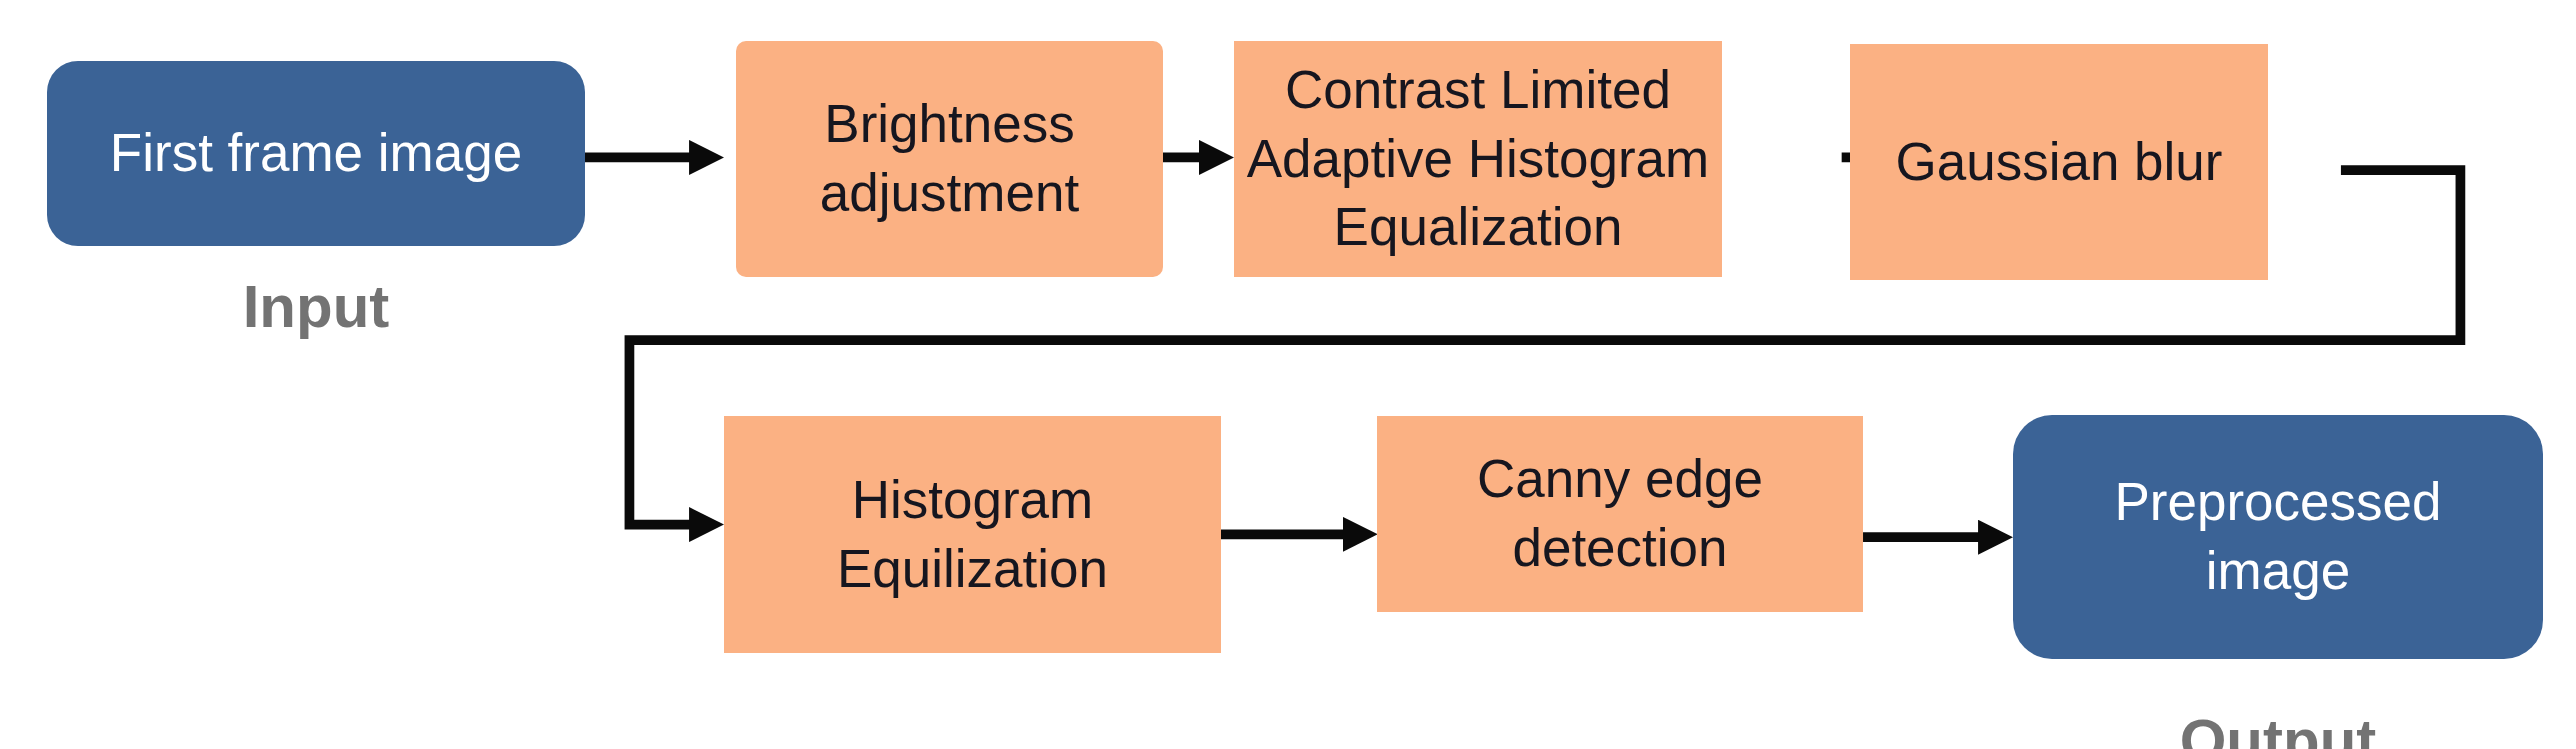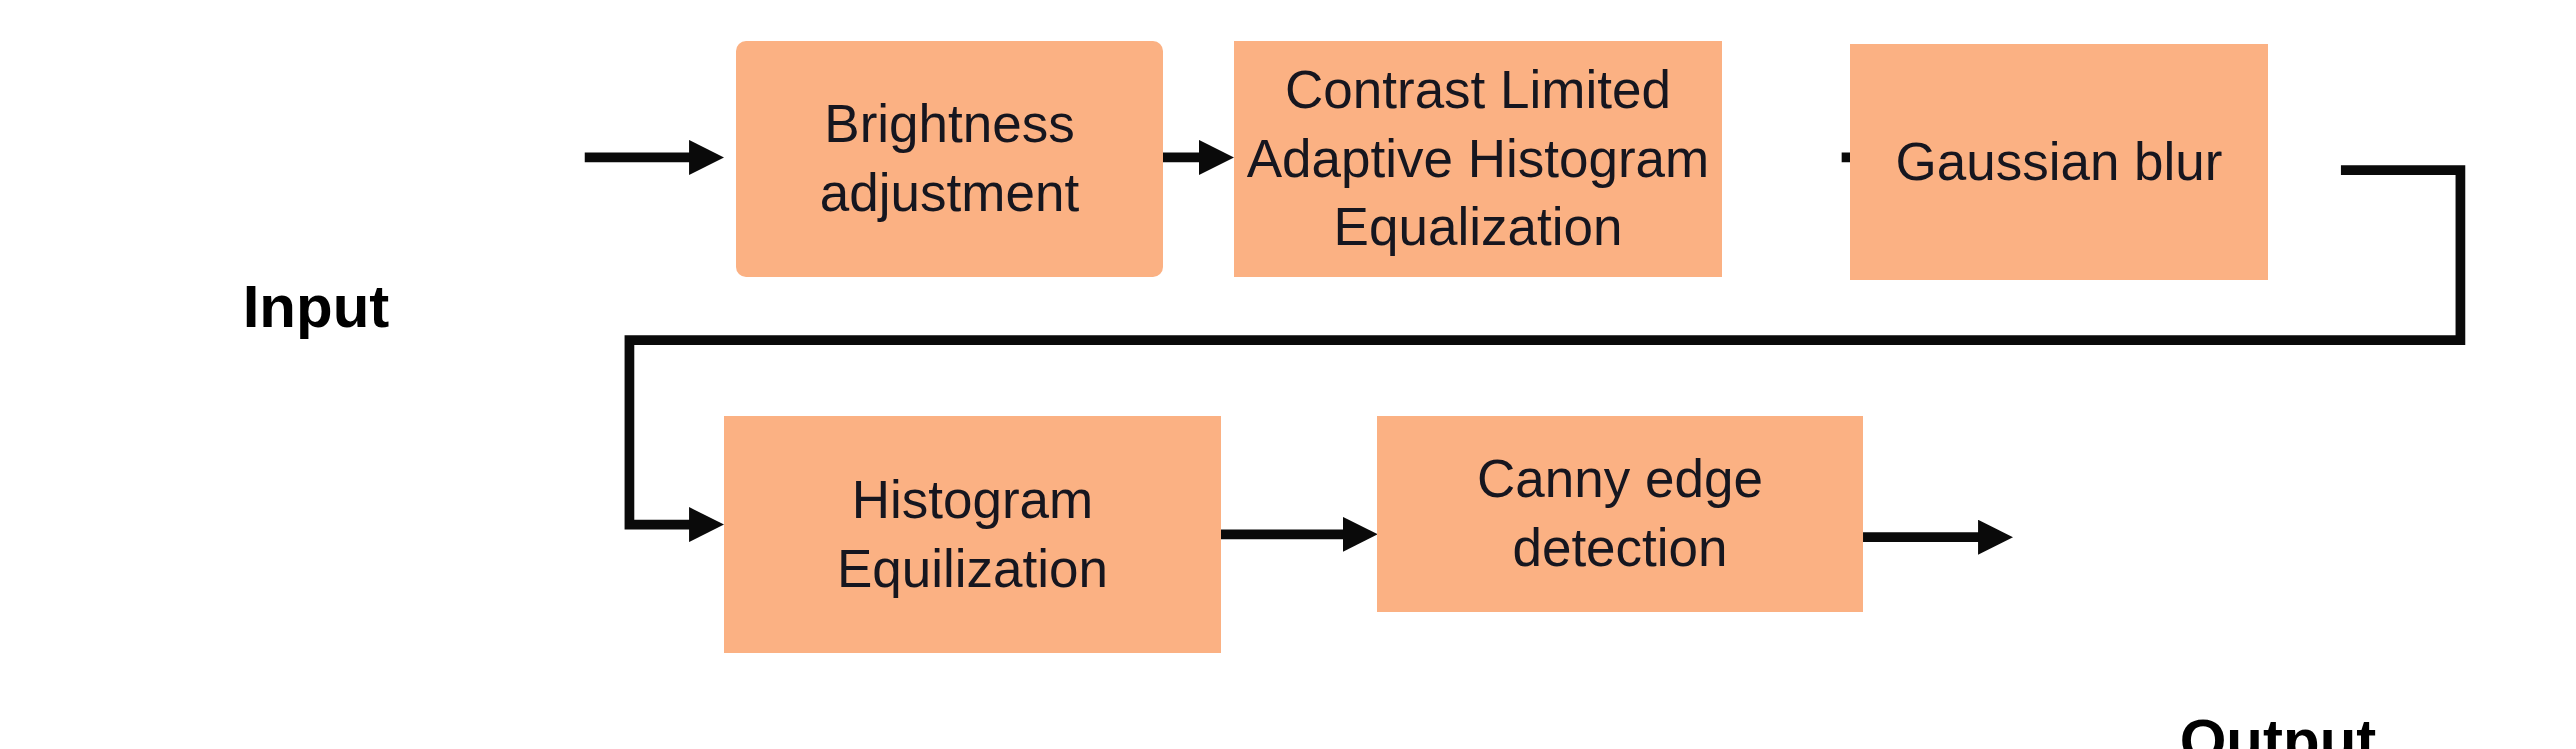--- a/index.html
+++ b/index.html
@@ -38,21 +38,21 @@
   }
   #node-first-frame-image   { left:   47px; top:  61px; width: 538px; height: 185px; border-radius: 31px; }
   #node-brightness          { left:  736px; top:  41px; width: 427px; height: 236px; border-radius: 10px; }
   #node-clahe               { left: 1234px; top:  41px; width: 488px; height: 236px; }
   #node-gaussian-blur       { left: 1850px; top:  44px; width: 418px; height: 236px; }
   #node-histogram           { left:  724px; top: 416px; width: 497px; height: 237px; }
   #node-canny               { left: 1377px; top: 416px; width: 486px; height: 196px; }
   #node-preprocessed-image  { left: 2013px; top: 415px; width: 530px; height: 244px; border-radius: 39px; }
   .caption {
     position: absolute;
-    color: #000000;
+    color: #737373;
     font-weight: bold;
     font-size: 60px;
     text-align: center;
     line-height: 1.1;
   }
   #caption-input  { left:   47px; top: 274px; width: 538px; }
   #caption-output { left: 2013px; top: 708px; width: 530px; }
 </style>
 </head>
 <body>
@@ -66,35 +66,38 @@
       </marker>
     </defs>
     <path d="M602,162 H731" stroke="#0a0a0a" stroke-width="10" fill="none" marker-end="url(#ah)"></path>
     <path d="M1185,162 H1256" stroke="#0a0a0a" stroke-width="10" fill="none" marker-end="url(#ah)"></path>
     <path d="M1896,162 H1966" stroke="#0a0a0a" stroke-width="10" fill="none" marker-end="url(#ah)"></path>
     <path d="M2410,175 H2533 V350 H648 V540 H731" stroke="#0a0a0a" stroke-width="10" fill="none" stroke-linejoin="miter" marker-end="url(#ah)"></path>
     <path d="M1257,550 H1404" stroke="#0a0a0a" stroke-width="10" fill="none" marker-end="url(#ah)"></path>
     <path d="M1918,553 H2058" stroke="#0a0a0a" stroke-width="10" fill="none" marker-end="url(#ah)"></path>
   </svg>
 
+  <div class="node terminal" id="node-first-frame-image">First frame image</div>
 
   <div class="node process" id="node-brightness">Brightness
 adjustment</div>
 
   <div class="node process" id="node-clahe">Contrast Limited
 Adaptive Histogram
 Equalization</div>
 
   <div class="node process" id="node-gaussian-blur">Gaussian blur</div>
 
   <div class="node process" id="node-histogram">Histogram
 Equilization</div>
 
   <div class="node process" id="node-canny">Canny edge
 detection</div>
 
+  <div class="node terminal" id="node-preprocessed-image">Preprocessed
+image</div>
 
   <div class="caption" id="caption-input">Input</div>
 
   <div class="caption" id="caption-output">Output</div>
 
 </div>
 
 
 </body></html>

